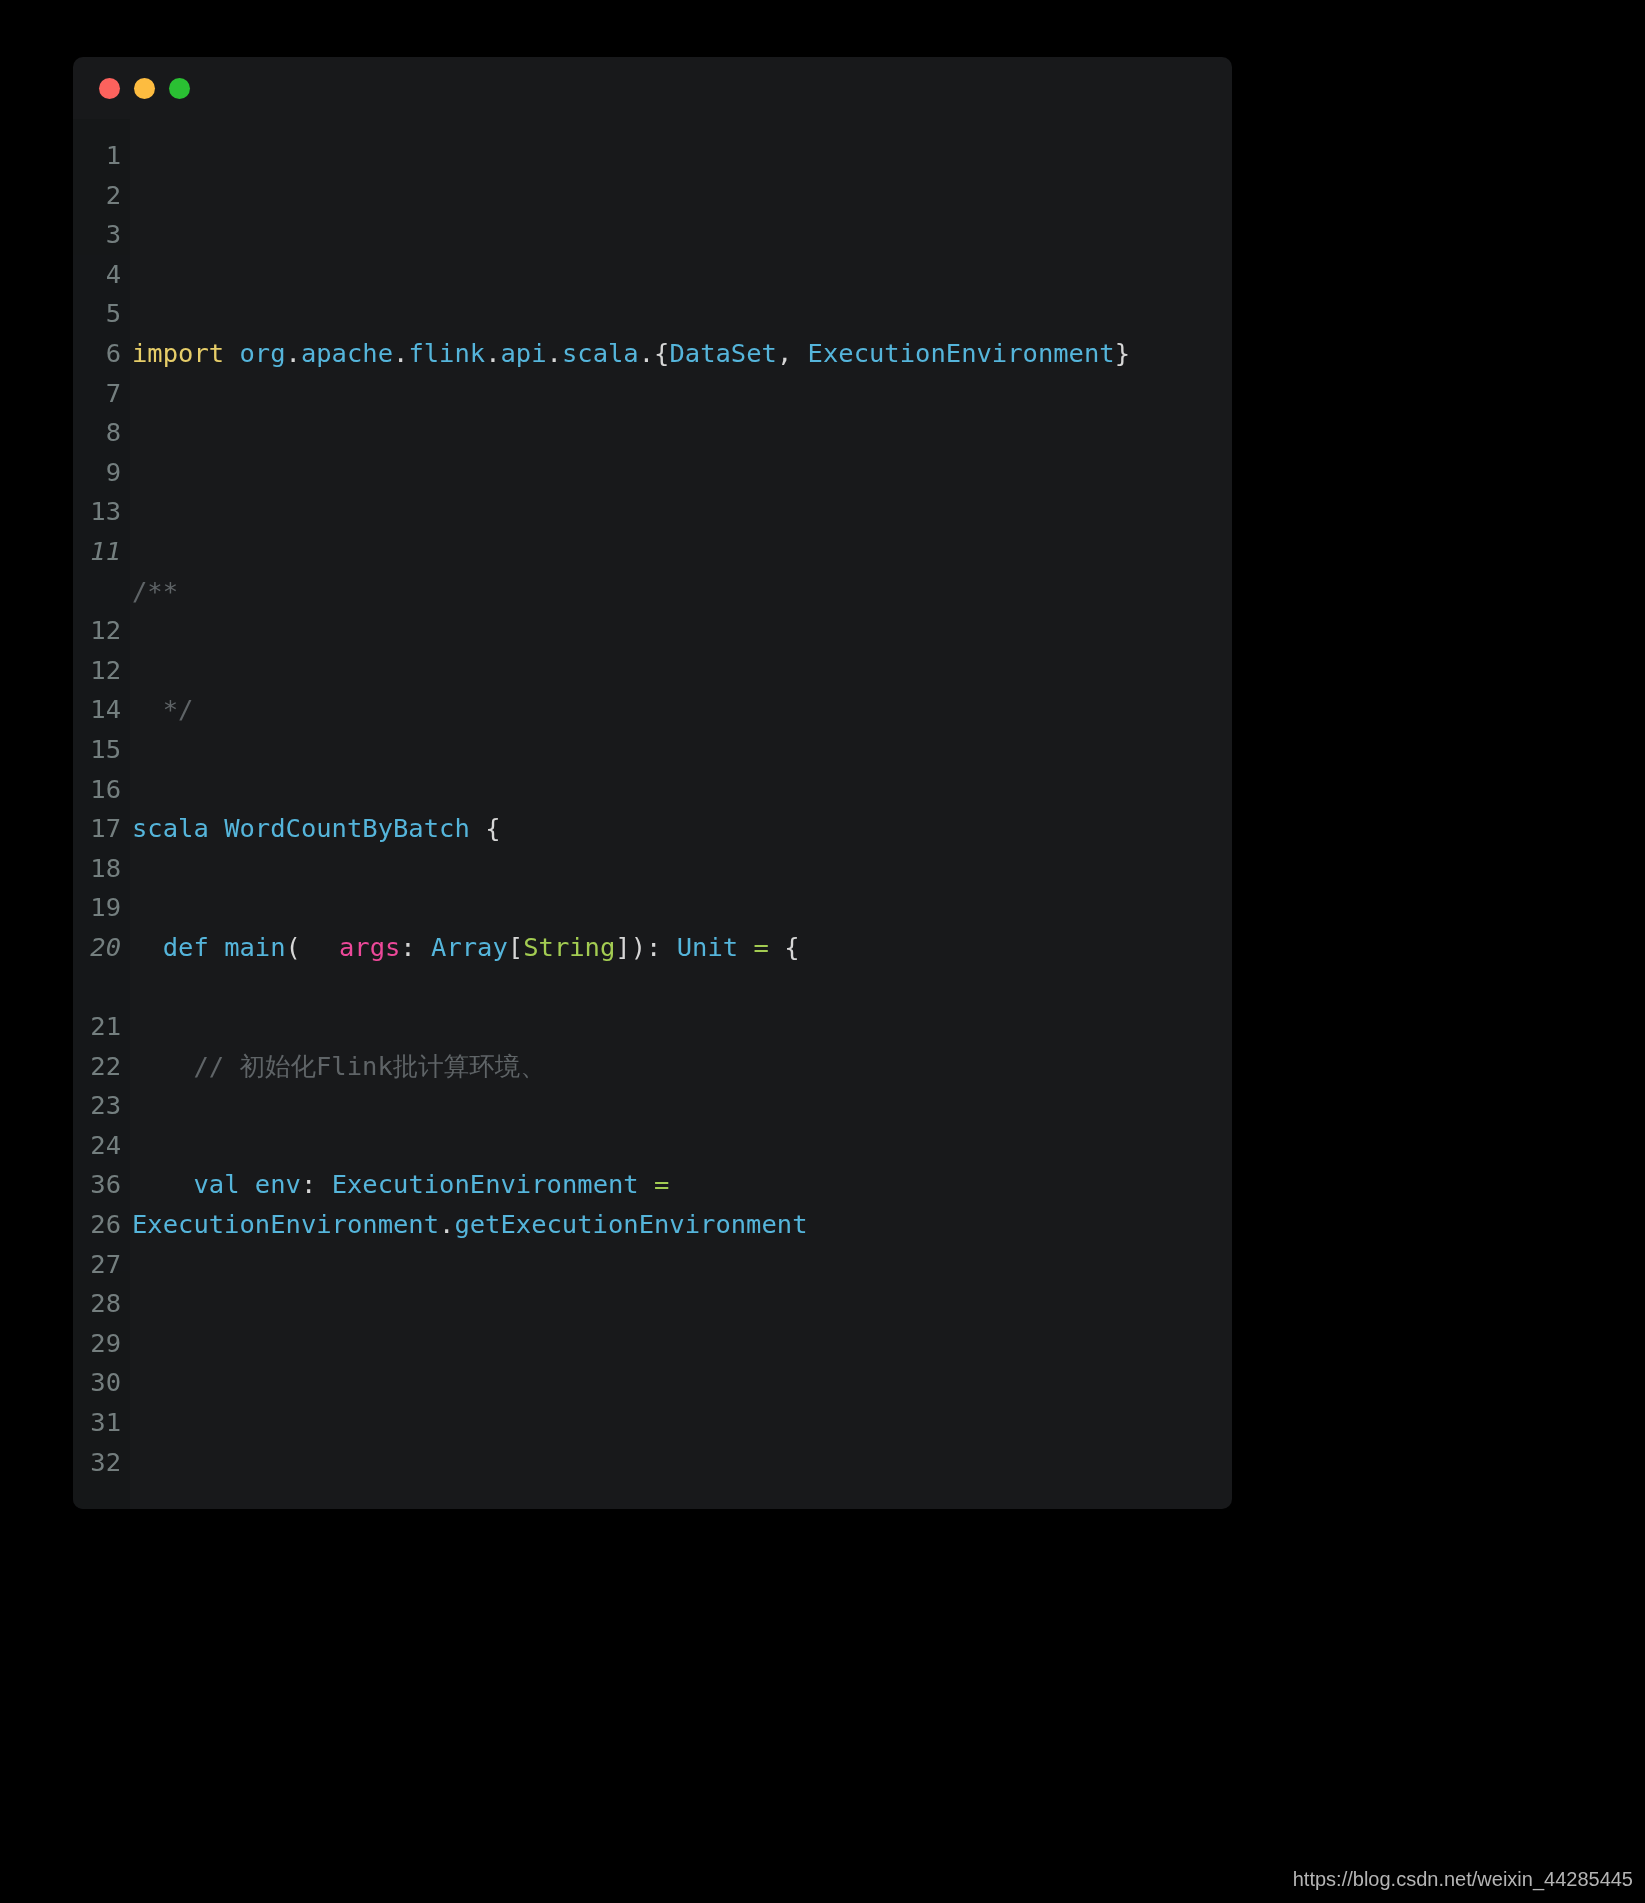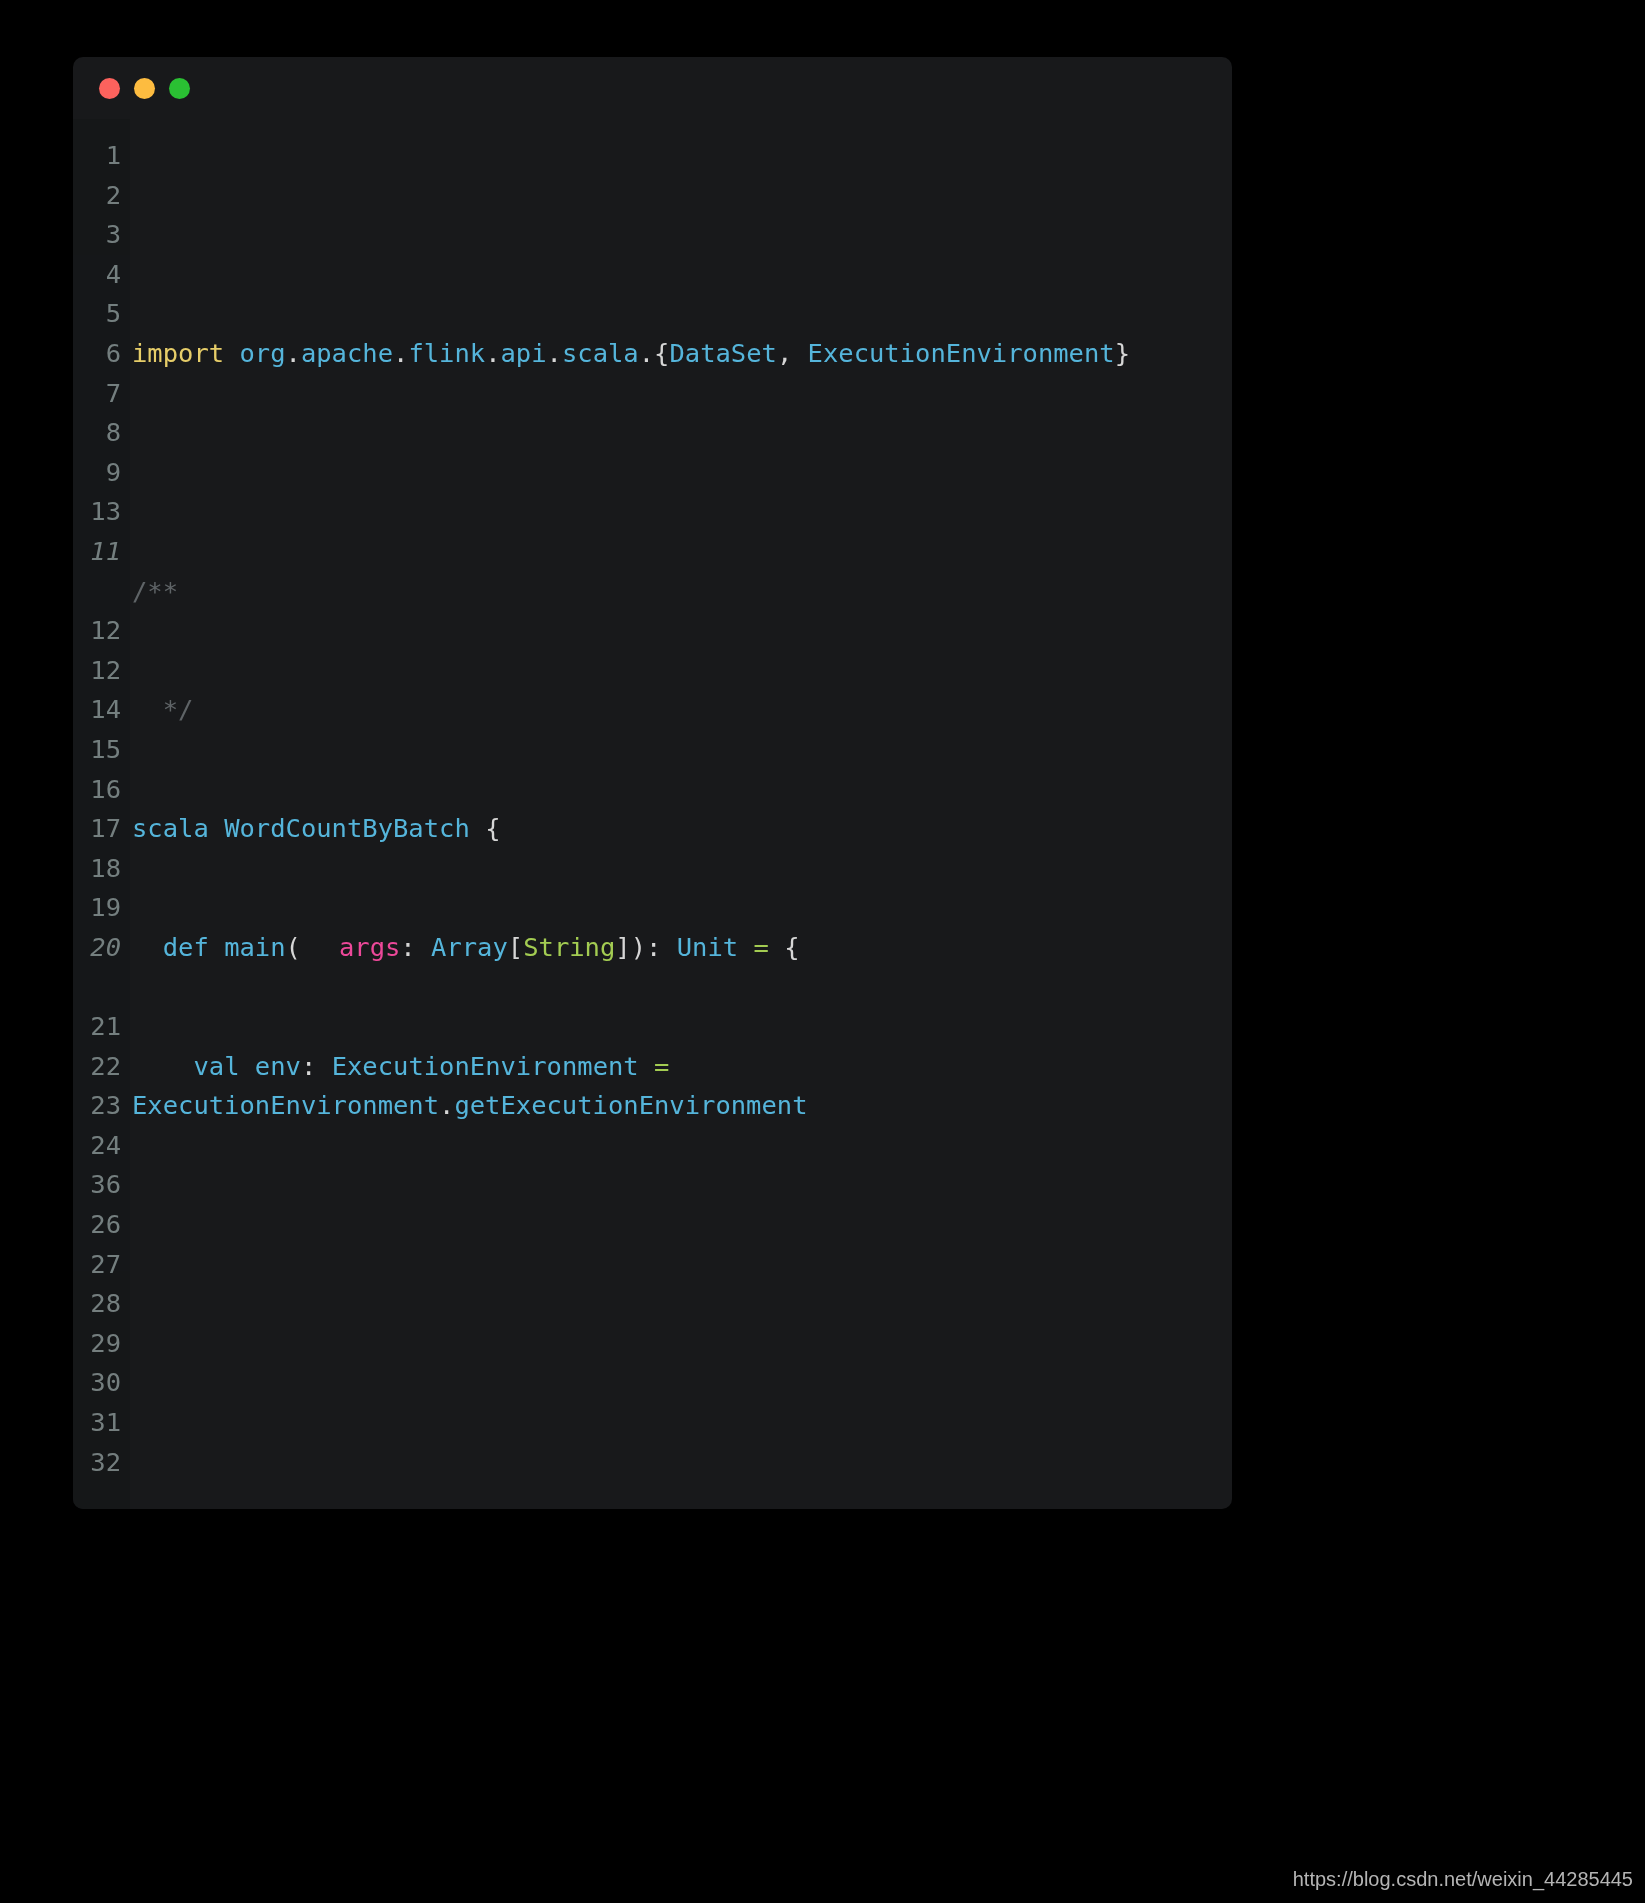--- a/index.html
+++ b/index.html
@@ -154,20 +154,21 @@
     </div>
 
     <div id="code-lines">
       <div class="line">&nbsp;</div>
       <div class="line"><span class="kw">import</span><span class="punc"> </span><span class="ns">org</span><span class="punc">.</span><span class="ns">apache</span><span class="punc">.</span><span class="ns">flink</span><span class="punc">.</span><span class="ns">api</span><span class="punc">.</span><span class="ns">scala</span><span class="punc">.</span><span class="punc">{</span><span class="ns">DataSet</span><span class="punc">,</span><span class="punc"> </span><span class="ns">ExecutionEnvironment</span><span class="punc">}</span></div>
       <div class="line">&nbsp;</div>
       <div class="line"><span class="cmt">/**</span></div>
       <div class="line"><span class="cmt">  */</span></div>
       <div class="line"><span class="kw2">scala</span><span class="punc"> </span><span class="ns">WordCountByBatch</span><span class="punc"> </span><span class="punc">{</span></div>
       <div class="line"><span class="punc"> </span><span class="punc"> </span><span class="kw2">def</span><span class="punc"> </span><span class="ns">main</span><span class="punc">(</span><span class="plain">args</span><span class="punc">:</span><span class="punc"> </span><span class="ns">Array</span><span class="punc">[</span><span class="typehl">String</span><span class="punc">]</span><span class="punc">)</span><span class="punc">:</span><span class="punc"> </span><span class="ns">Unit</span><span class="punc"> </span><span class="op">=</span><span class="punc"> </span><span class="punc">{</span></div>
+      <div class="line"><span class="cmt">    // 初始化Flink批计算环境、</span></div>
       <div class="line"><span class="punc"> </span><span class="punc"> </span><span class="punc"> </span><span class="punc"> </span><span class="kw2">val</span><span class="punc"> </span><span class="ns">env</span><span class="punc">:</span><span class="punc"> </span><span class="ns">ExecutionEnvironment</span><span class="punc"> </span><span class="op">=</span><span class="punc"> </span><span class="ns">ExecutionEnvironment</span><span class="punc">.</span><span class="ns">getExecutionEnvironment</span></div>
       
       
       
       
       
       
       
       
       

